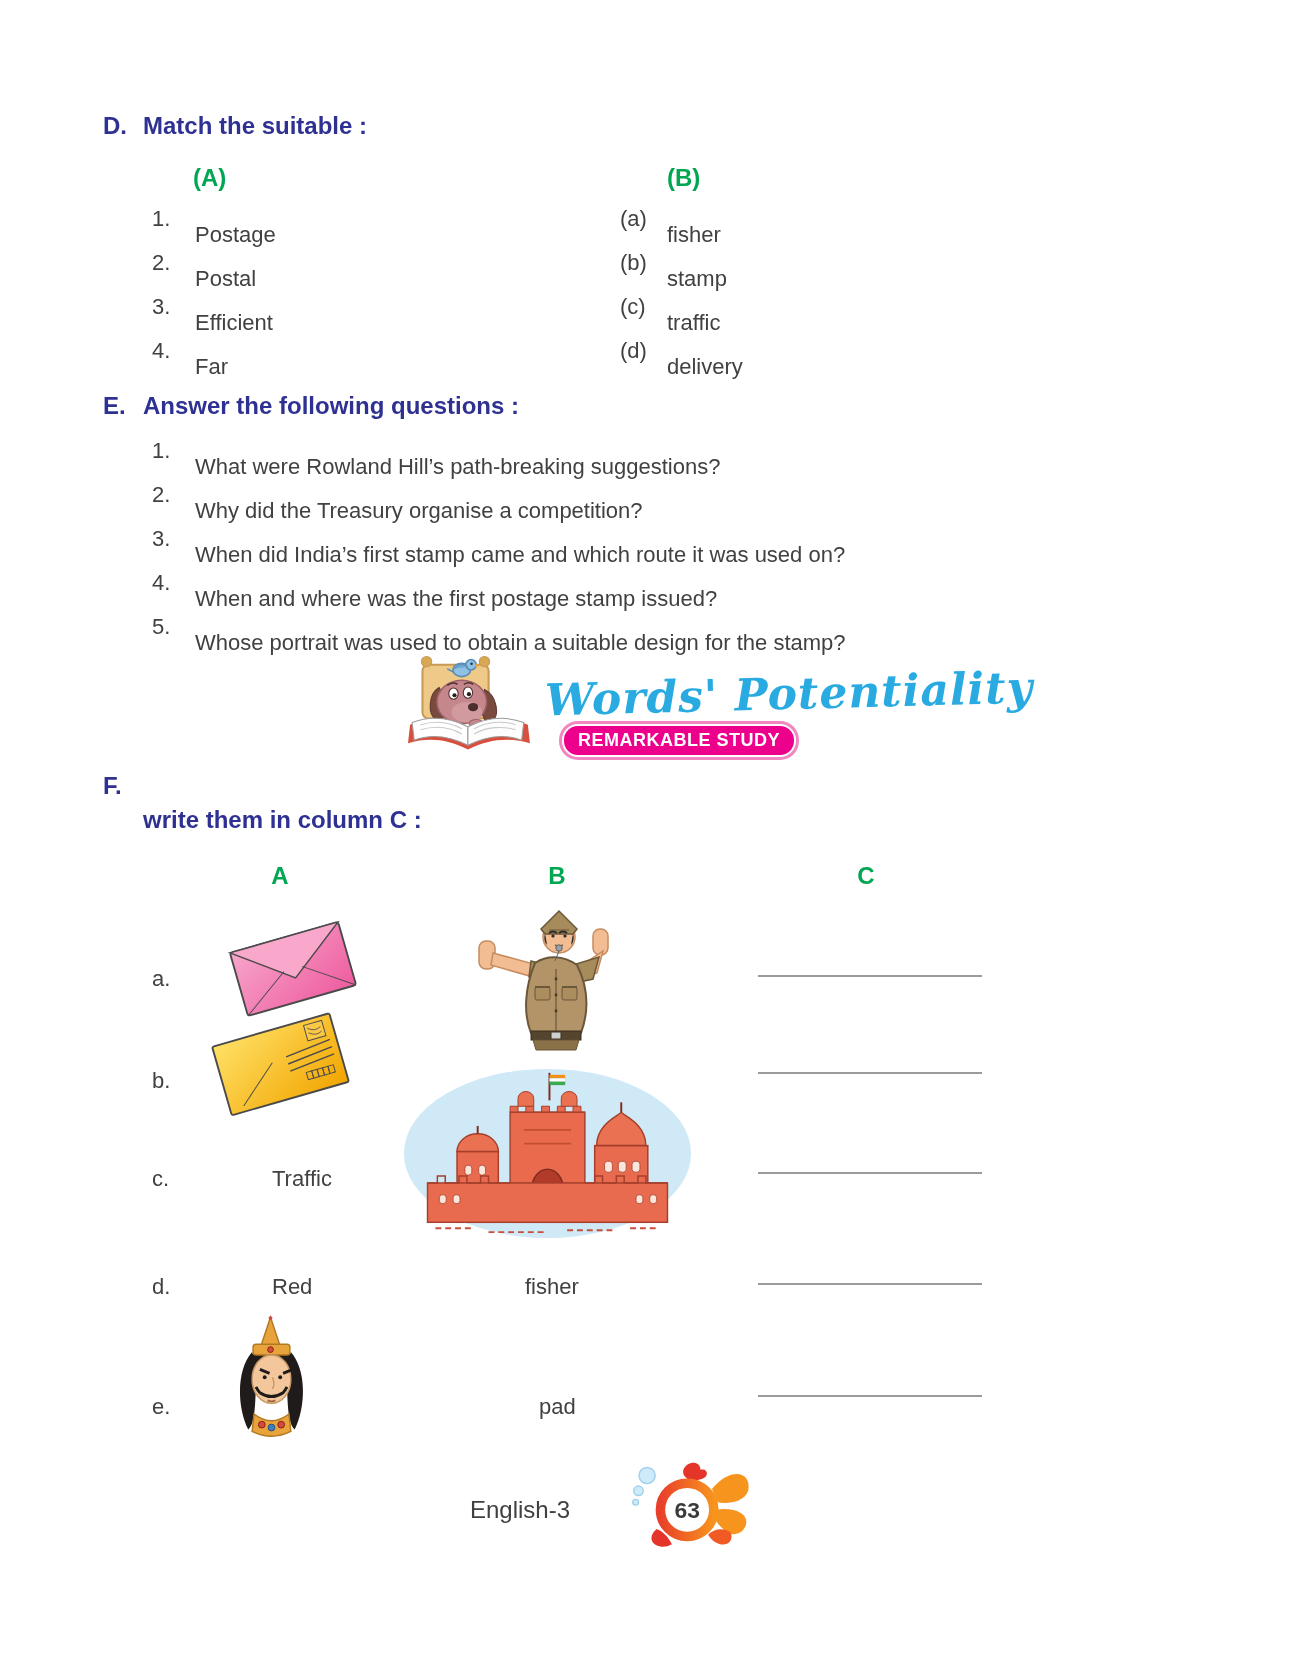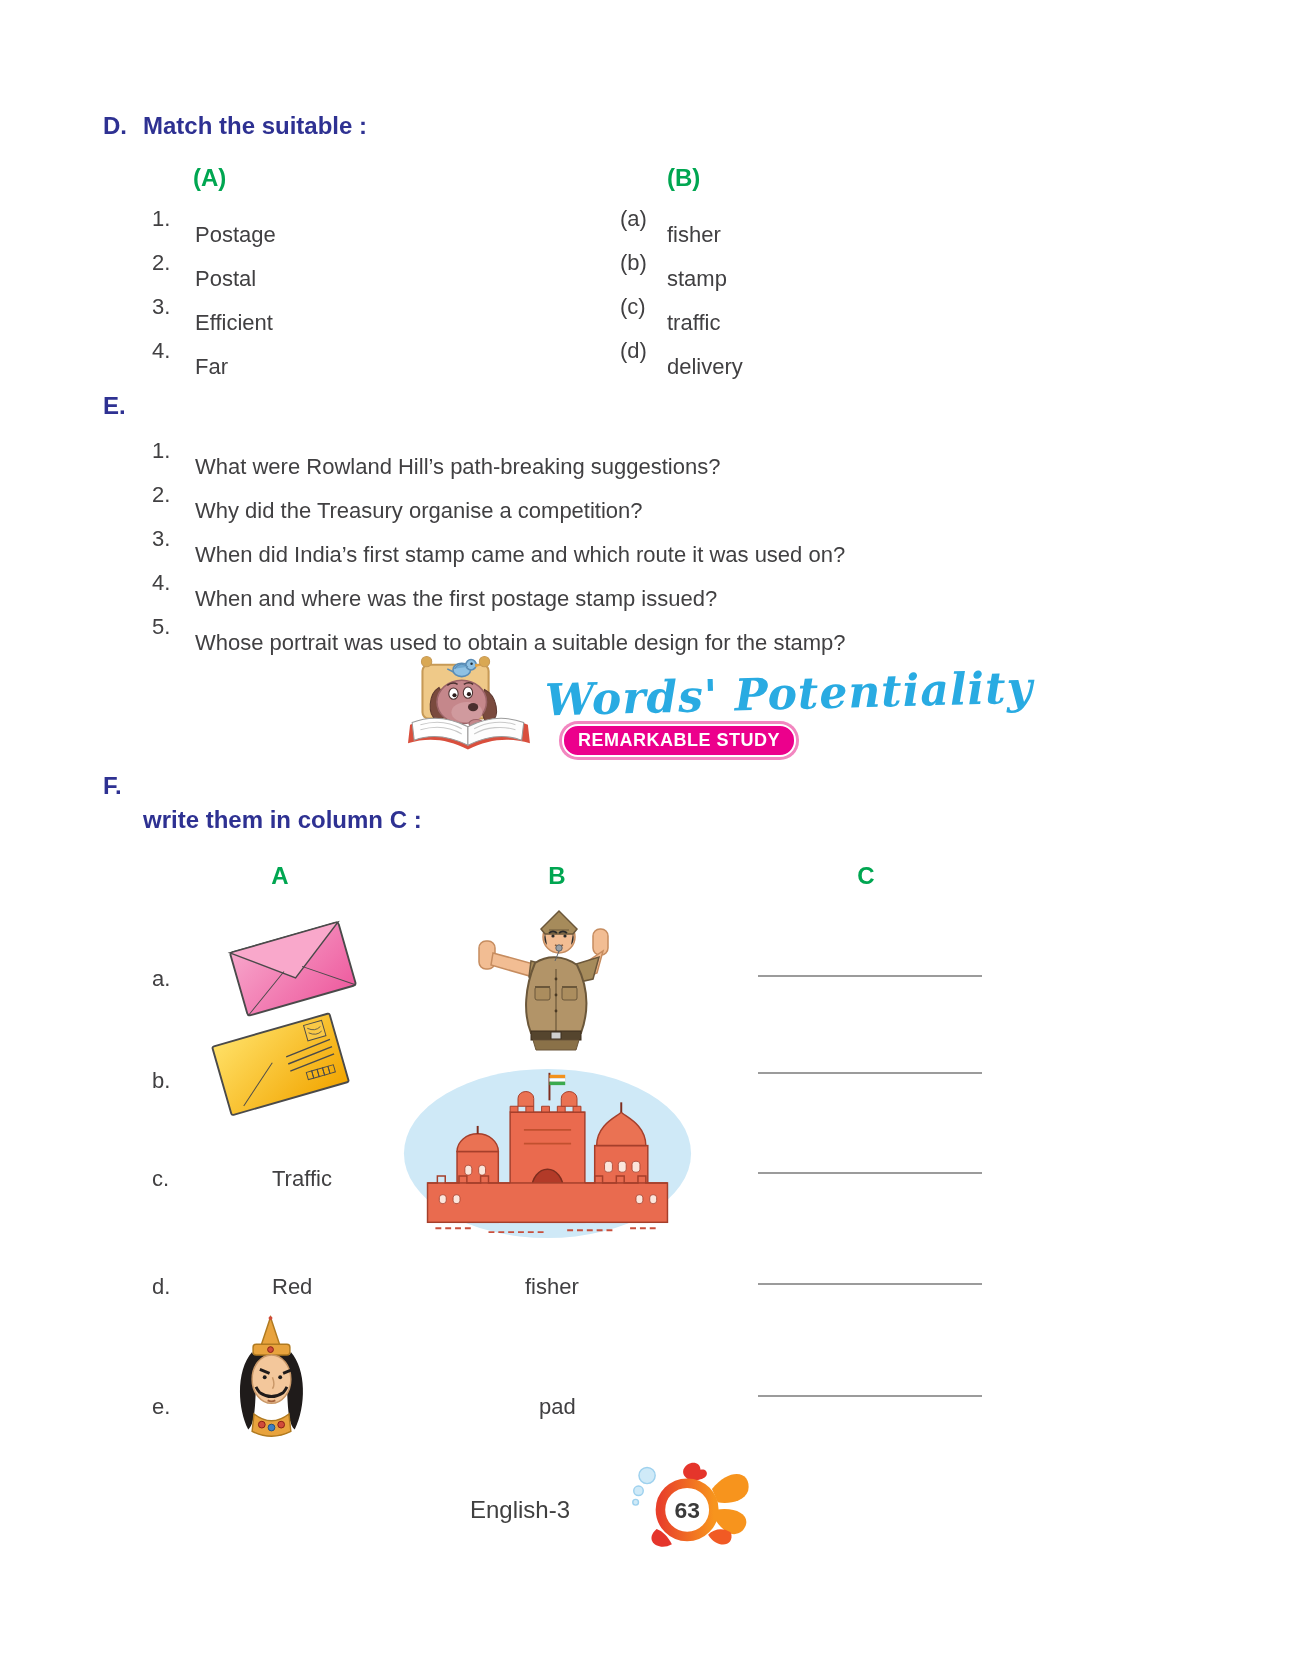--- a/index.html
+++ b/index.html
@@ -51,20 +51,21 @@
     <span class="abs body-txt" style="left:667px;top:294px;">traffic</span>
   </div>
   <div>
     <span class="abs num" style="left:152px;top:338px;">4.</span>
     <span class="abs body-txt" style="left:195px;top:338px;">Far</span>
     <span class="abs num" style="left:620px;top:338px;">(d)</span>
     <span class="abs body-txt" style="left:667px;top:338px;">delivery</span>
   </div>
 
   <div class="abs navy sec-letter" style="top:392px;">E.</div>
+  <div class="abs navy sec-title" style="top:392px;">Answer the following questions :</div>
 
   <div>
     <span class="abs num" style="left:152px;top:438px;">1.</span>
     <span class="abs body-txt" style="left:195px;top:438px;">What were Rowland Hill’s path-breaking suggestions?</span>
   </div>
   <div>
     <span class="abs num" style="left:152px;top:482px;">2.</span>
     <span class="abs body-txt" style="left:195px;top:482px;">Why did the Treasury organise a competition?</span>
   </div>
   <div>

